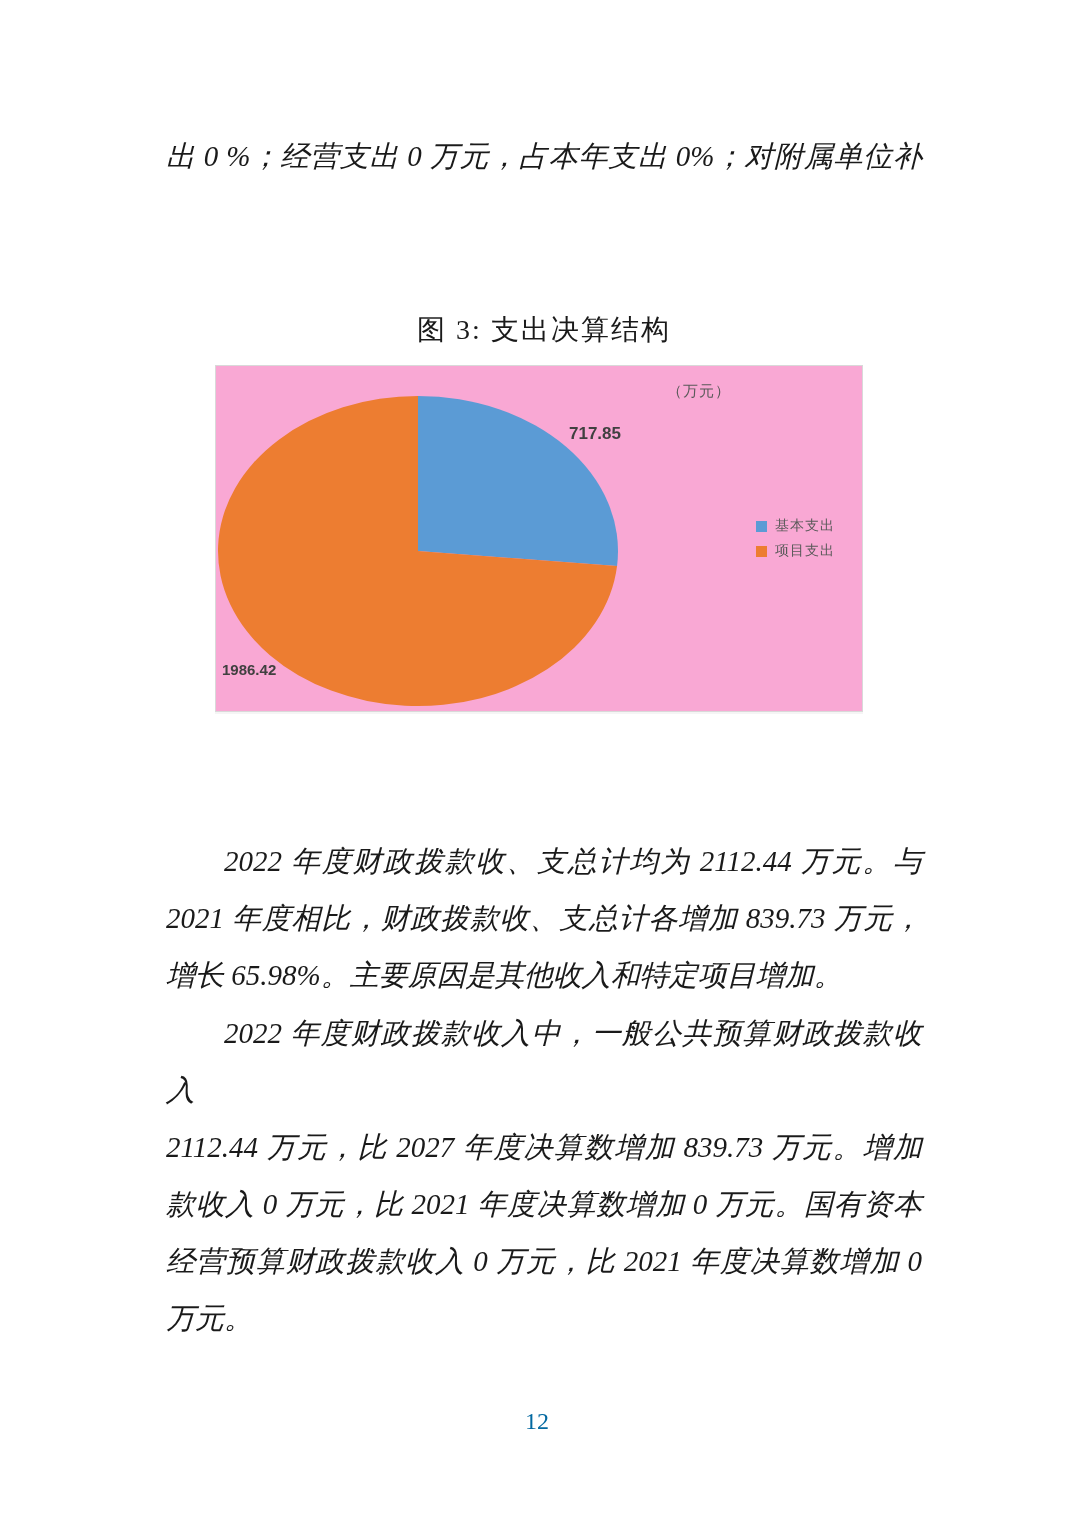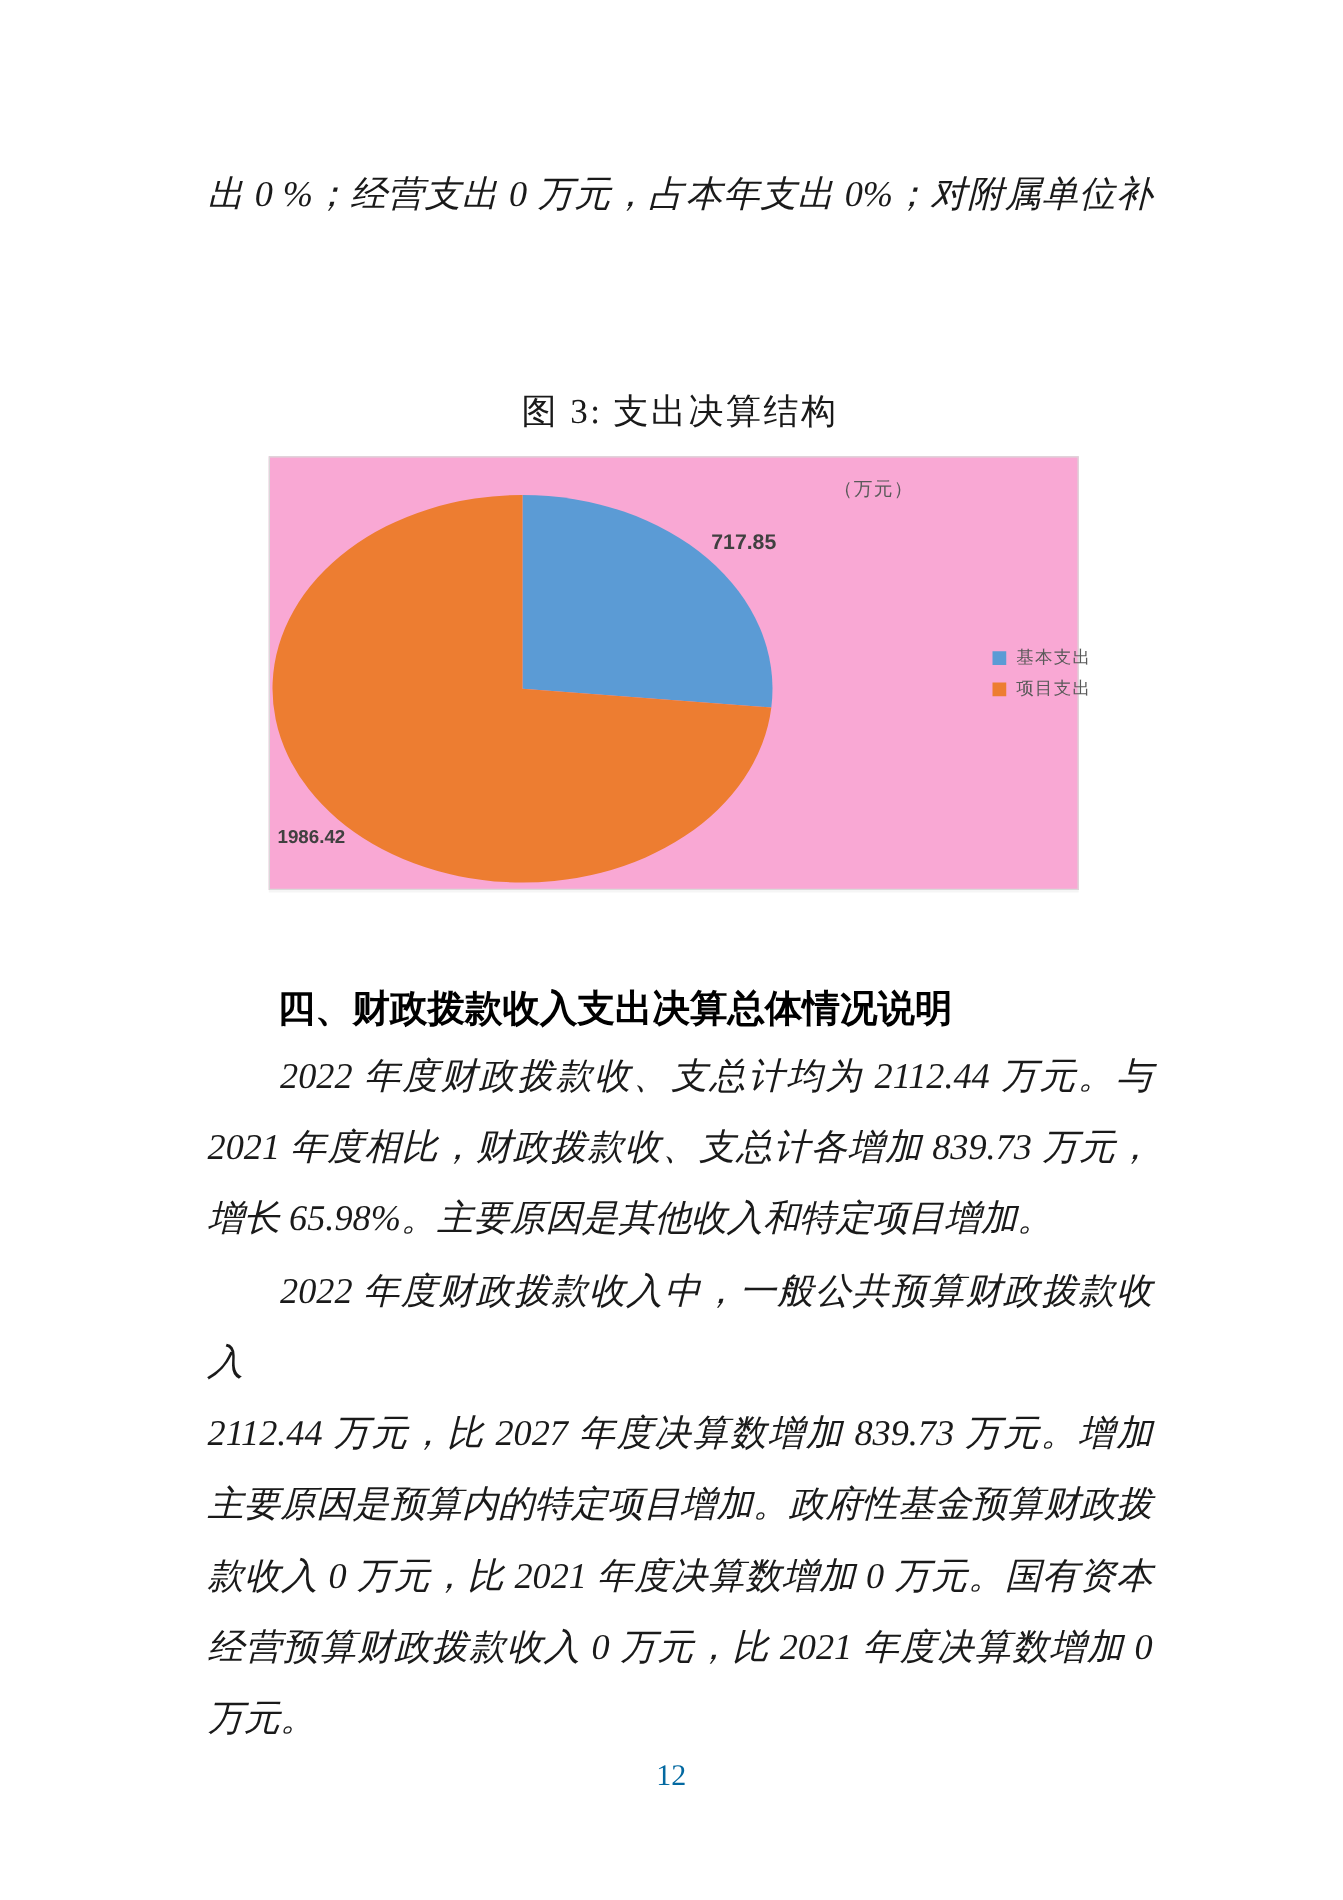--- a/index.html
+++ b/index.html
@@ -53,21 +53,21 @@
     font-weight:700; color:#404040;
   }
   .val-blue  { left:353px; top:58px;  font-size:17px; }
   .val-orange{ left:6px;   top:295px; font-size:15px; }
   .legend {
     position:absolute; left:540px; top:151px;
     display:flex; flex-direction:column; gap:7px;
     font-family:"Liberation Sans","DejaVu Sans",sans-serif;
     font-size:14px; color:#595959;
   }
-  .legend-row { display:flex; align-items:center; gap:8px;margin-left:38px; }
+  .legend-row { display:flex; align-items:center; gap:8px; }
   .legend-swatch { width:11px; height:11px; display:inline-block; }
   .legend-label { letter-spacing:1px; white-space:nowrap; }
   .page-number {
     position:absolute; left:0; top:1408px; width:100%;
     text-align:center; font-size:24px; color:#0369a1;
   }
 </style>
 </head>
 <body>
 
@@ -92,32 +92,30 @@
         <span class="legend-swatch" style="background: rgb(91, 155, 213);"></span>
         <span class="legend-label">基本支出</span>
       </div>
       <div class="legend-row">
         <span class="legend-swatch" style="background: rgb(237, 125, 49);"></span>
         <span class="legend-label">项目支出</span>
       </div>
     </div>
   </div>
 
-  <div class="heading">四、财政拨款收入支出决算总体情况说明</div>
 
   <div class="textblock" style="top:833px">
     <div class="line jl ind">2022 年度财政拨款收、支总计均为 2112.44 万元。与</div>
     <div class="line jl">2021 年度相比，财政拨款收、支总计各增加 839.73 万元，</div>
     <div class="line">增长 65.98%。主要原因是其他收入和特定项目增加。</div>
   </div>
 
   <div class="textblock" style="top:1005px">
     <div class="line jl ind">2022 年度财政拨款收入中，一般公共预算财政拨款收入</div>
     <div class="line jl">2112.44 万元，比 2027 年度决算数增加 839.73 万元。增加</div>
-    <div class="line jl">主要原因是预算内的特定项目增加。政府性基金预算财政拨</div>
     <div class="line jl">款收入 0 万元，比 2021 年度决算数增加 0 万元。国有资本</div>
     <div class="line jl">经营预算财政拨款收入 0 万元，比 2021 年度决算数增加 0</div>
     <div class="line">万元。</div>
   </div>
 
   <div class="page-number">12</div>
 
 </div>
 
 </body></html>

